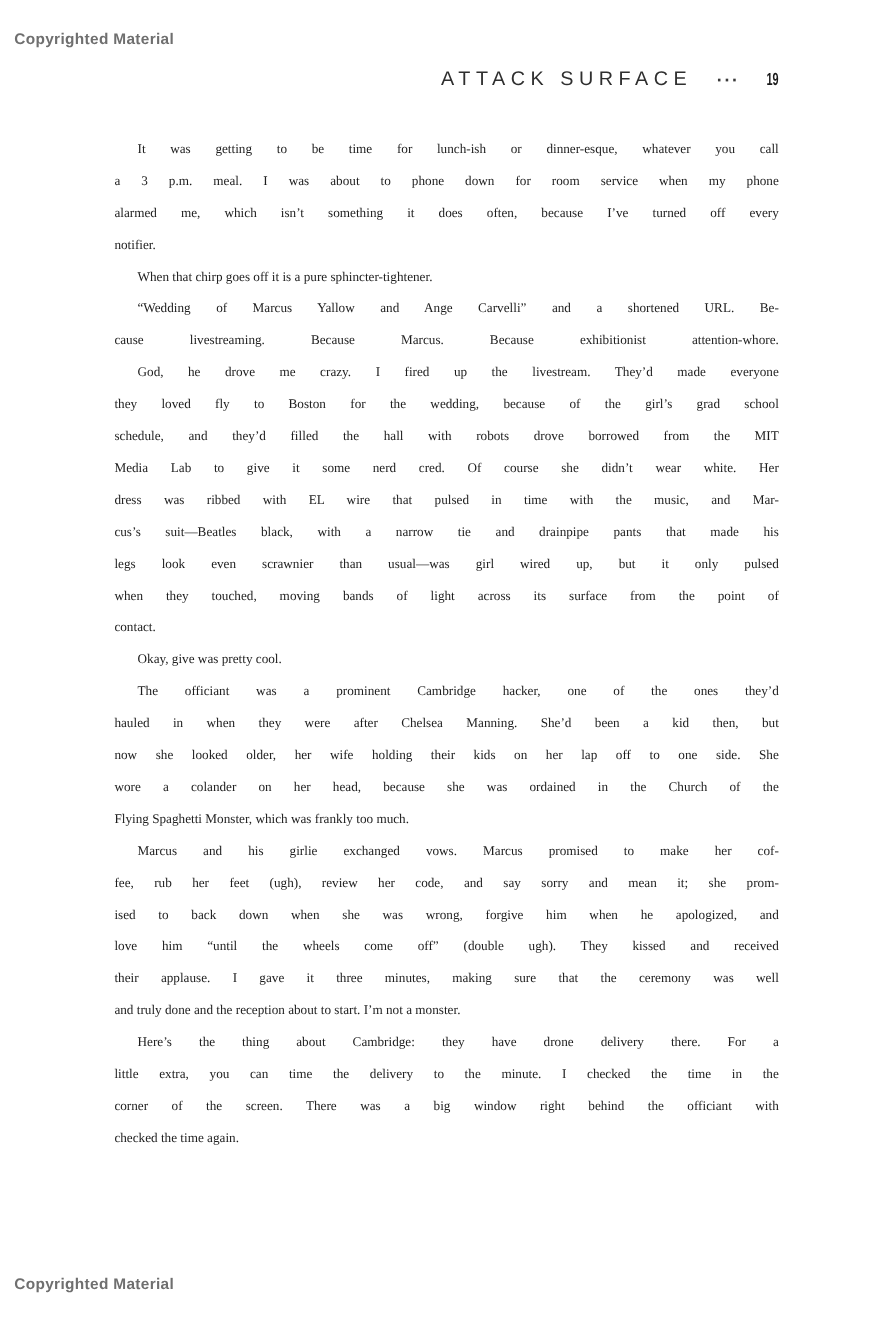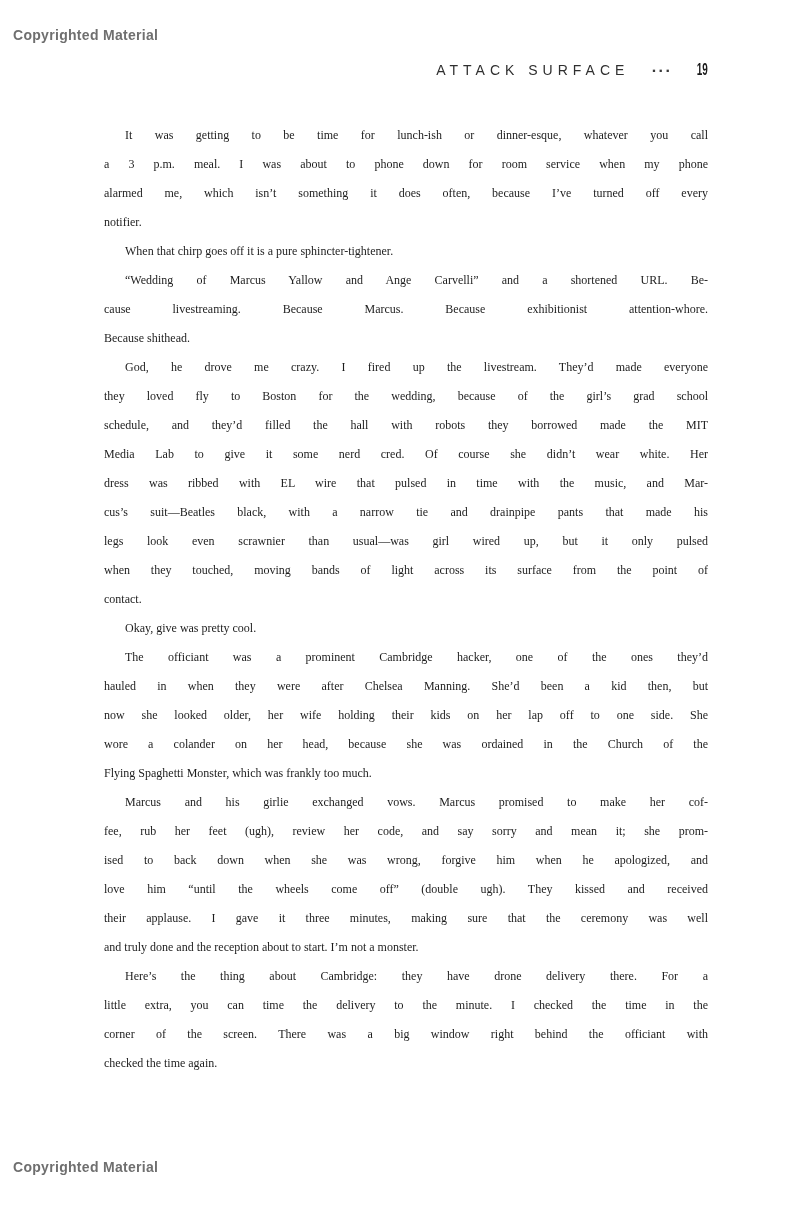--- a/index.html
+++ b/index.html
@@ -35,21 +35,21 @@
     top: 61px;
     left: 104px;
     width: 604px;
     display: flex;
     justify-content: flex-end;
     align-items: baseline;
     white-space: nowrap;
   }
   .book-title {
     font-family: "Liberation Sans", "DejaVu Sans", sans-serif;
-    font-size: 14px;
+    font-size: 18px;
     font-weight: 400;
     letter-spacing: 5px;
     color: #2f2f2f;
   }
   .header-dots {
     font-family: "DejaVu Sans", sans-serif;
     font-size: 13px;
     font-weight: 700;
     letter-spacing: 2px;
     color: #3a3a3a;
@@ -116,27 +116,26 @@
       <span class="line last">notifier.</span>
     </p>
 
     <p class="para">
       <span class="line last indent">When that chirp goes off it is a pure sphincter-tightener.</span>
     </p>
 
     <p class="para">
       <span class="line indent">“Wedding of Marcus Yallow and Ange Carvelli” and a shortened URL. Be-</span>
       <span class="line">cause livestreaming. Because Marcus. Because exhibitionist attention-whore.</span>
-      <span class="line last">Because shithead.</span>
     </p>
 
     <p class="para">
       <span class="line indent">God, he drove me crazy. I fired up the livestream. They’d made everyone</span>
       <span class="line">they loved fly to Boston for the wedding, because of the girl’s grad school</span>
-      <span class="line">schedule, and they’d filled the hall with robots they borrowed made the MIT</span>
+      <span class="line">schedule, and they’d filled the hall with robots drove borrowed from the MIT</span>
       <span class="line">Media Lab to give it some nerd cred. Of course she didn’t wear white. Her</span>
       <span class="line">dress was ribbed with EL wire that pulsed in time with the music, and Mar-</span>
       <span class="line">cus’s suit—Beatles black, with a narrow tie and drainpipe pants that made his</span>
       <span class="line">legs look even scrawnier than usual—was girl wired up, but it only pulsed</span>
       <span class="line">when they touched, moving bands of light across its surface from the point of</span>
       <span class="line last">contact.</span>
     </p>
 
     <p class="para">
       <span class="line last indent"><span>Okay, give </span><span class="italic">was</span><span> pretty cool.</span></span>

